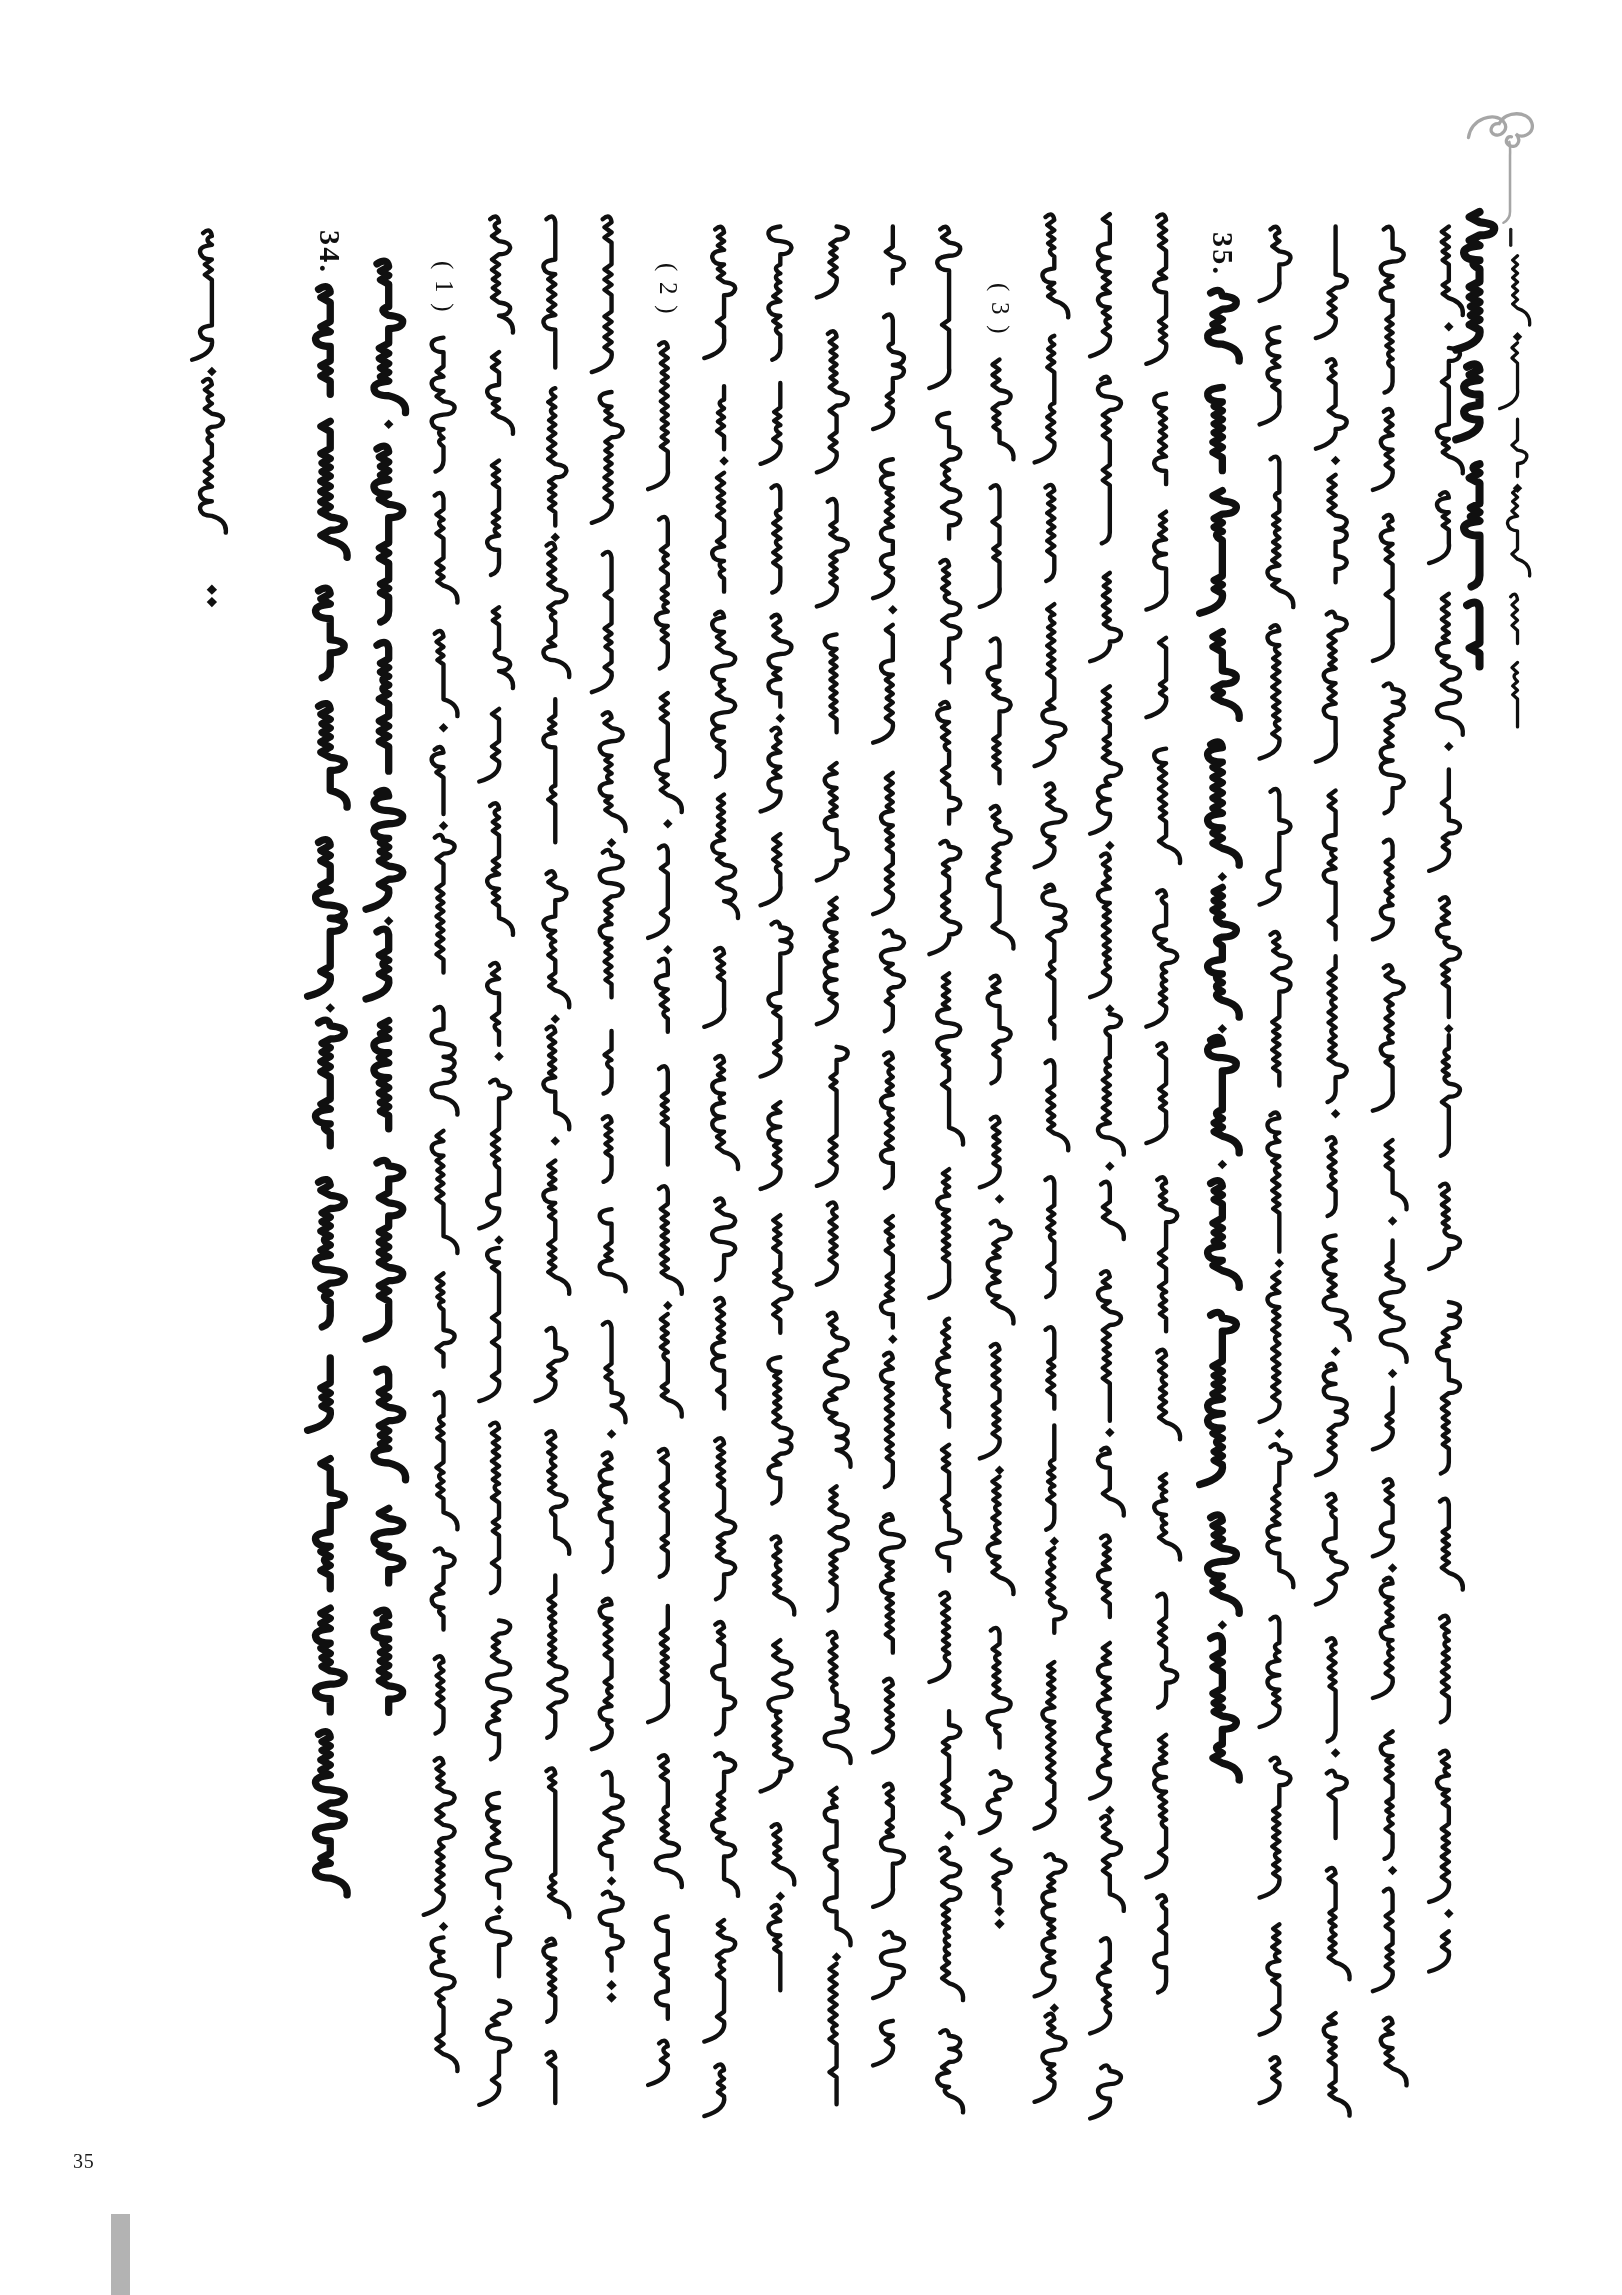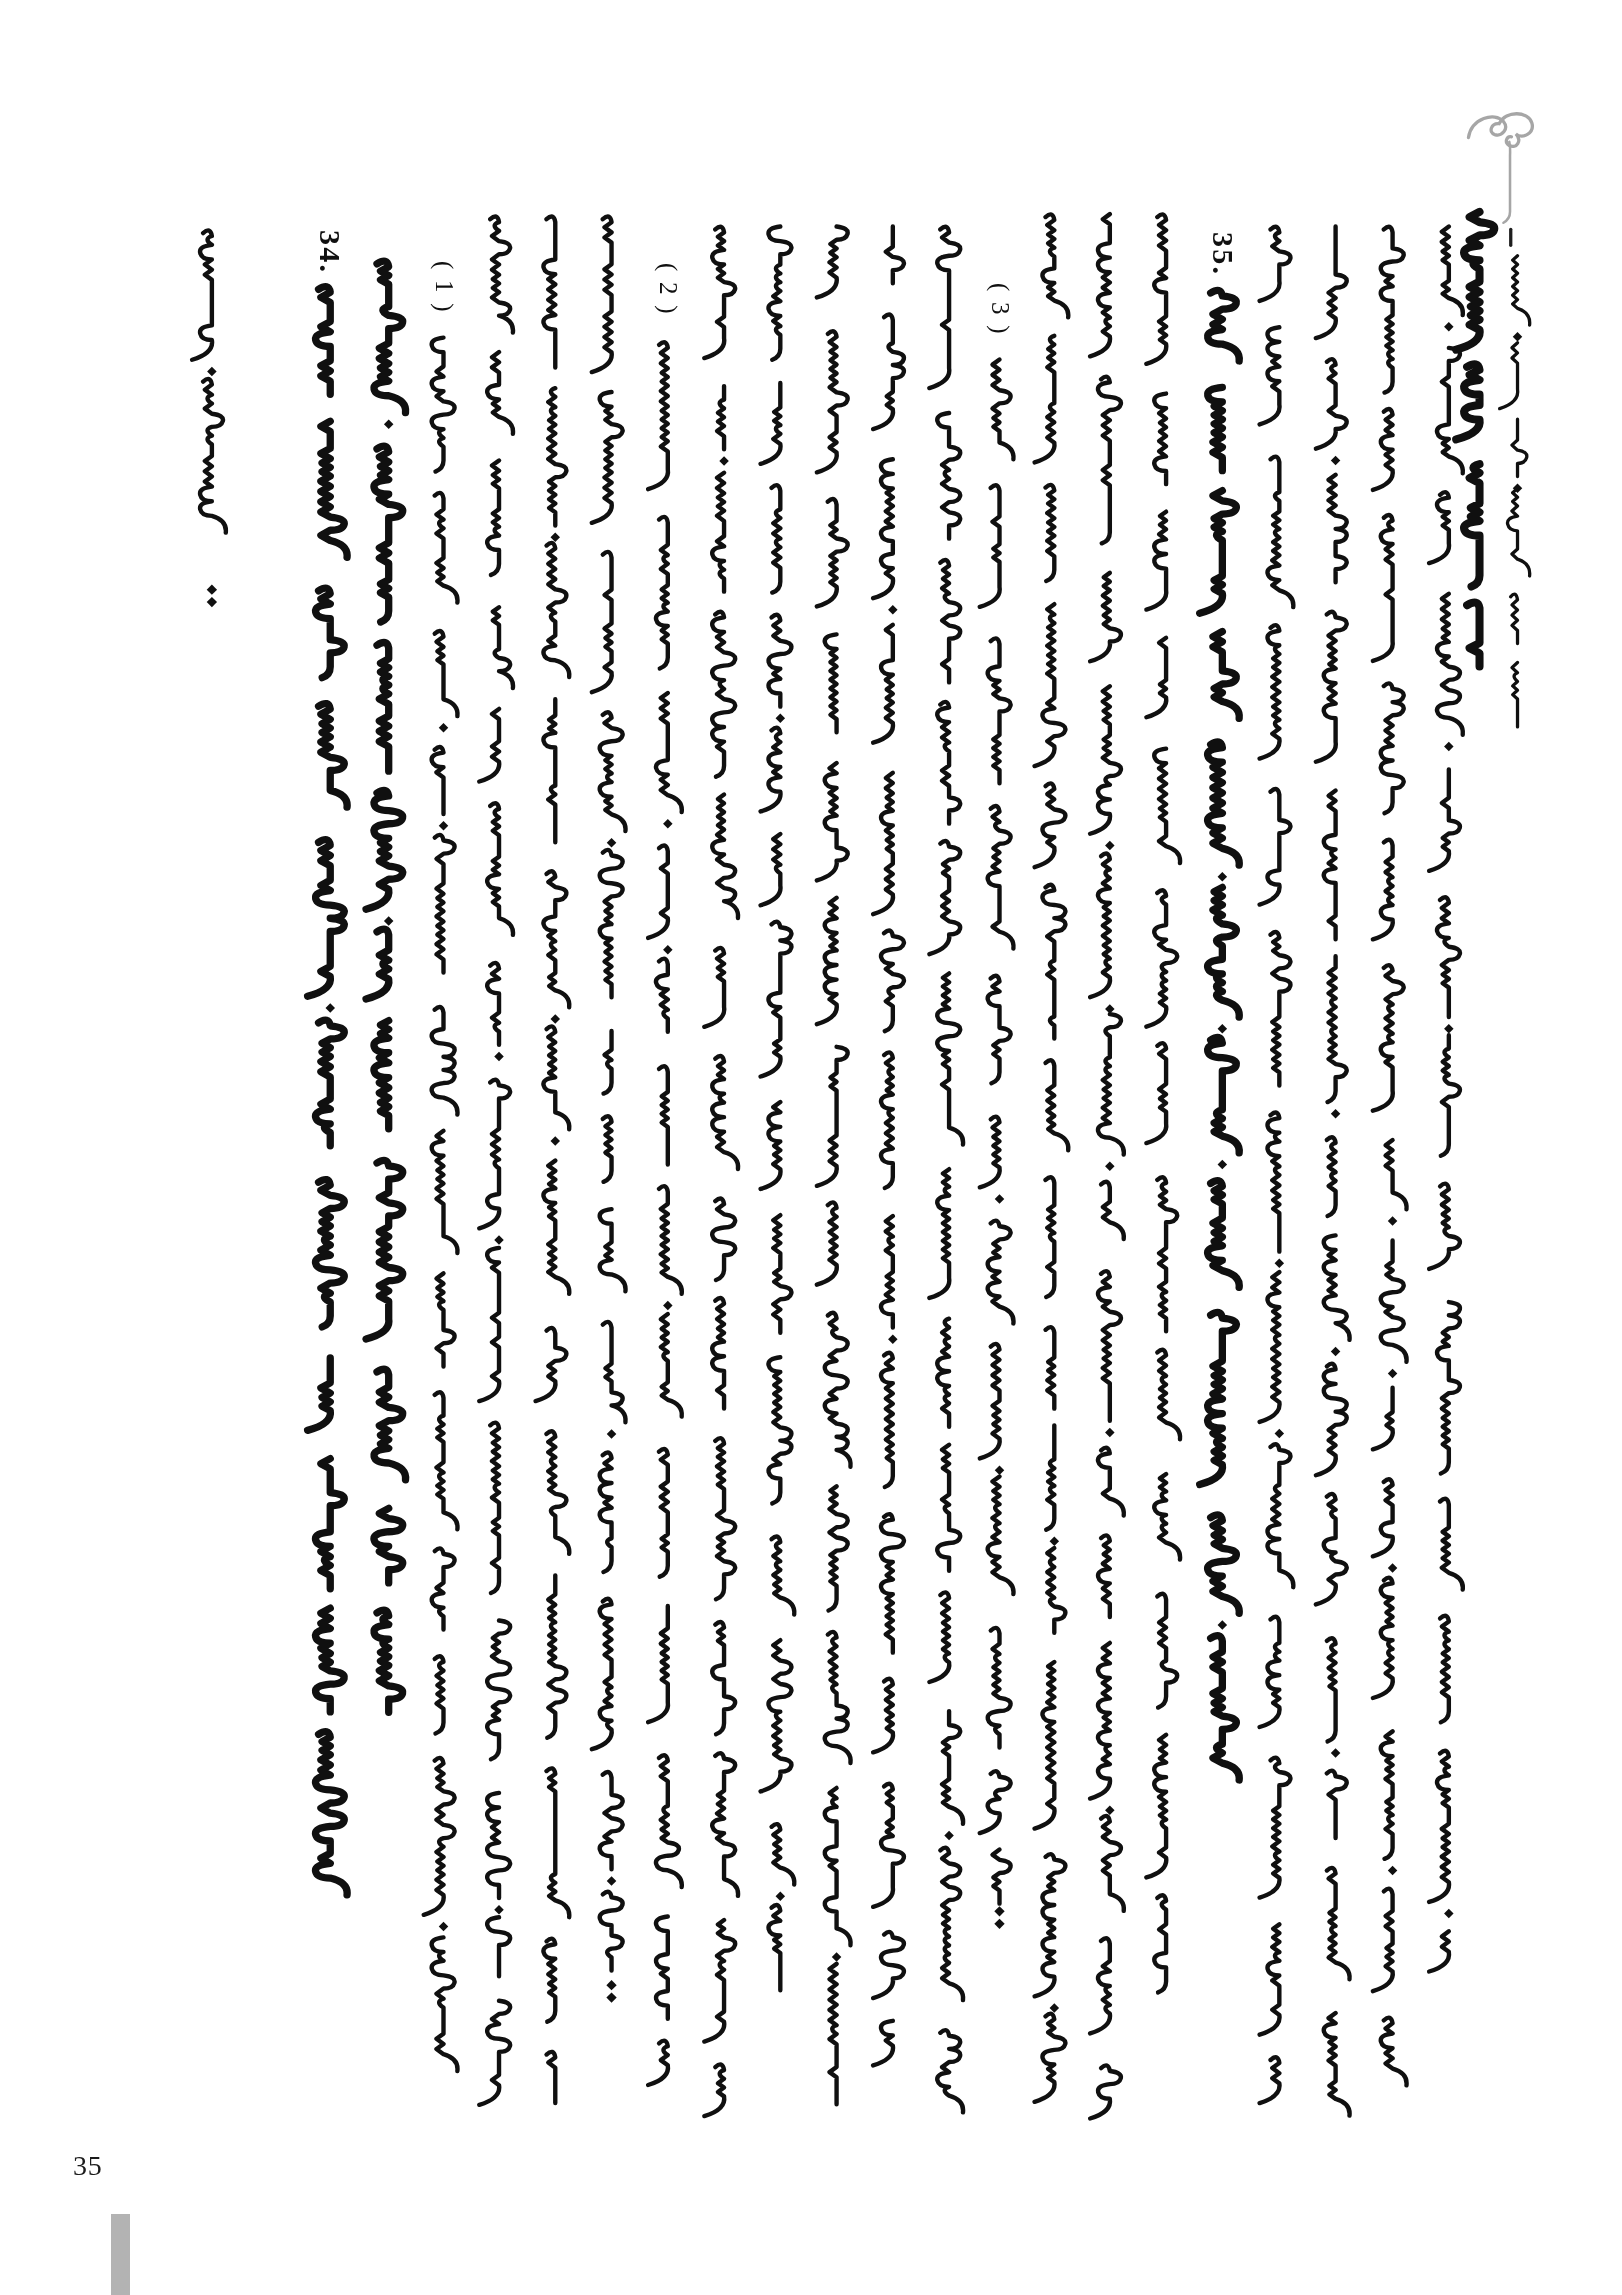--- a/index.html
+++ b/index.html
@@ -19,21 +19,21 @@
     font-family:"Liberation Serif", serif;
     transform:translateX(-50%);
     letter-spacing:2.2px;
     line-height:1;
   }
   .marker.bold{font-weight:bold;font-size:30px;}
   .marker.reg{font-size:25px;}
   .header-ornament{position:absolute;left:1451px;top:104px;width:102px;height:153px;}
   .footer-page-number{
     position:absolute;left:73px;top:2150px;
-    font-size:28px;color:#1b1b1b;
+    font-size:20px;color:#1b1b1b;
     font-family:"Liberation Serif", serif;
     letter-spacing:0.7px;
   }
   .footer-tab-bar{
     position:absolute;left:111px;top:2214px;
     width:19px;height:81px;
     background:#b3b3b3;
   }
 </style>
 </head>

